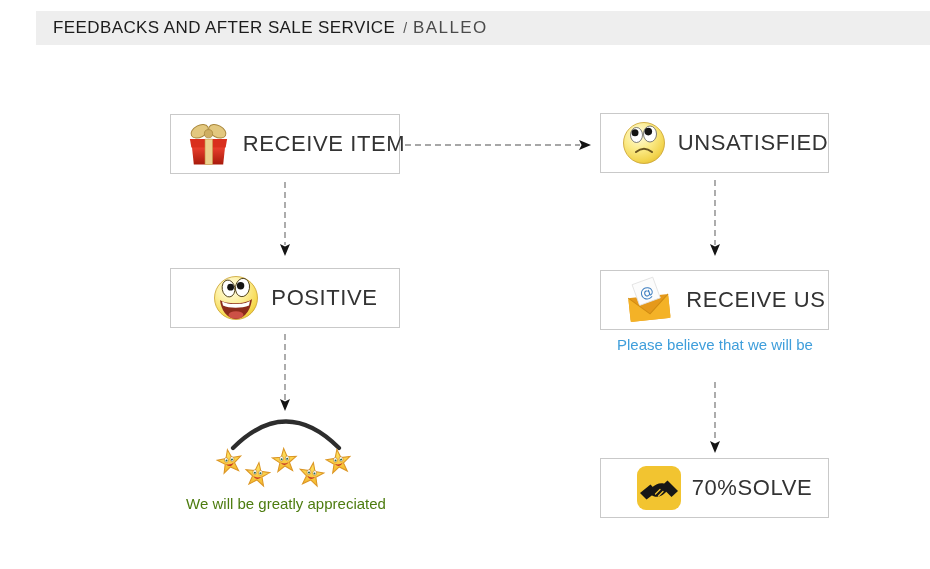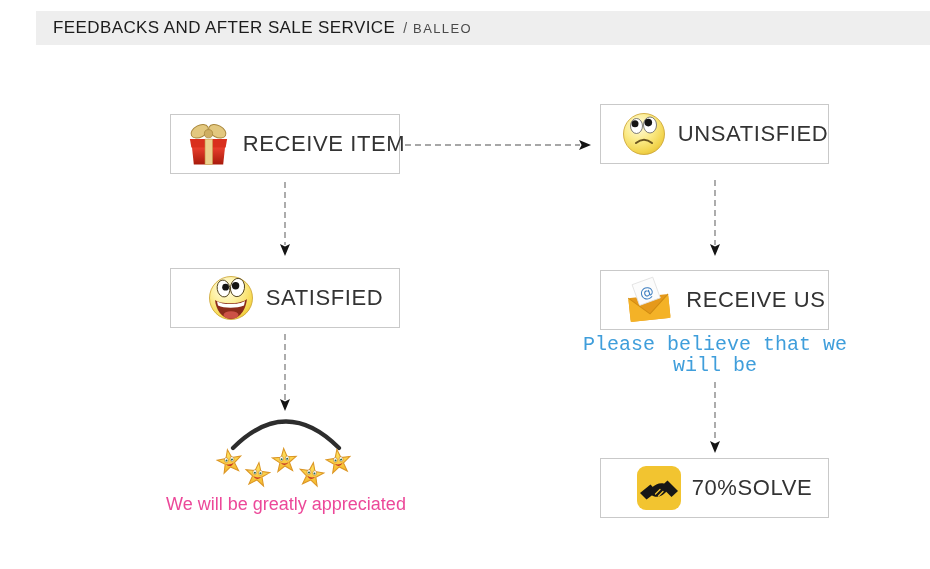--- a/index.html
+++ b/index.html
@@ -7,43 +7,43 @@
   .canvas {
     position:relative; width:930px; height:522px; background:#ffffff;
     font-family:"Liberation Sans","DejaVu Sans",sans-serif; overflow:hidden;margin-left:36px;
   }
   .header-bar {
     position:absolute; left:0; top:11px; width:930px; height:34px;
     background:#eeeeee; display:flex; align-items:center; padding-left:17px;
   }
   .header-title { font-size:17px; color:#1c1c1c; letter-spacing:0.4px; }
   .header-sep { font-size:14px; color:#555555; margin:0 6px 0 8px; }
-  .header-brand { font-size:13px; color:#4a4a4a; letter-spacing:1.4px; }
+  .header-brand { font-size:17px; color:#4a4a4a; letter-spacing:1.4px; }
 
   .flow-box {
     position:absolute; background:#ffffff; border:1px solid #c9c9c9;
     display:flex; align-items:center; justify-content:center; gap:11px;padding-left:20px;
   }
   .box-receive   { left:134px; top:114px; width:230px; height:60px; }
-  .box-unsat     { left:564px; top:104px; width:229px; height:60px; }
+  .box-unsat     { left:564px; top:113px; width:229px; height:60px; }
   .box-satisfied { left:134px; top:268px; width:230px; height:60px; }
   .box-contact   { left:564px; top:270px; width:229px; height:60px; }
   .box-solve     { left:564px; top:458px; width:229px; height:60px; }
   .box-label { font-size:22px; color:#333333; letter-spacing:0.6px; white-space:nowrap; }
   .box-icon { display:inline-flex; flex:0 0 auto; }
 
   .arrow-layer { position:absolute; left:0; top:0; width:930px; height:569px; pointer-events:none; }
 
   .note-blue {
     position:absolute; left:544px; top:334px; width:270px;
-    text-align:center; color:#3f9edb; font-size:20px; line-height:21px;font-family:Liberation Mono, monospace;
+    text-align:center; color:#3f9edb; font-size:15px; line-height:21px;
   }
   .note-bottom {
     position:absolute; left:115px; top:494px; width:270px;
-    text-align:center; color:#ec4899; font-size:18px; line-height:20px;
+    text-align:center; color:#4d7c0f; font-size:15px; line-height:20px;
   }
   .arc-wrap { position:absolute; left:188px; top:415px; }
   .star { position:absolute; width:27px; height:27px; }
   .star-1 { left:180px; top:448px; transform:rotate(-10deg); }
   .star-2 { left:208px; top:461px; transform:rotate(7deg); }
   .star-3 { left:235px; top:447px; transform:rotate(-4deg); }
   .star-4 { left:262px; top:461px; transform:rotate(9deg); }
   .star-5 { left:289px; top:448px; transform:rotate(-8deg); }
   svg { display:block; }
   svg text { font-family:"DejaVu Sans",sans-serif; }
@@ -138,21 +138,21 @@
         <circle cx="24" cy="24" r="21.5" fill="url(#g-happy)" stroke="#c9a02b" stroke-width="0.8"></circle>
         <ellipse cx="16.5" cy="14.5" rx="6.3" ry="8.5" fill="#ffffff" stroke="#4a3b12" stroke-width="0.9" transform="rotate(-10 16.5 14.5)"></ellipse>
         <ellipse cx="30.5" cy="13.5" rx="7" ry="9.2" fill="#ffffff" stroke="#4a3b12" stroke-width="0.9" transform="rotate(9 30.5 13.5)"></ellipse>
         <circle cx="18.6" cy="13.2" r="3.4" fill="#141414"></circle>
         <circle cx="28.6" cy="11.8" r="3.7" fill="#141414"></circle>
         <path d="M8,26 C14,30.5 34,30.5 40,25 C38,40 30,45 23,45 C15,44 9,36 8,26 Z" fill="#8b2b1b"></path>
         <path d="M10,27.5 C16,31 32,31 38,27 L37,31.5 C30,34.5 17,34.5 11,31.5 Z" fill="#ffffff"></path>
         <ellipse cx="24" cy="41" rx="7.5" ry="3.8" fill="#cc5146"></ellipse>
       </svg>
     </span>
-    <span class="box-label">SATISFIED</span>
+    <span class="box-label">POSITIVE</span>
   </div>
 
   <div class="flow-box box-contact">
     <span class="box-icon">
       <svg width="52" height="48" viewBox="0 0 52 48">
         <g transform="rotate(-6 26 28)">
           <rect x="6" y="20" width="40" height="24" rx="2" fill="#e5991b"></rect>
           <g transform="rotate(-14 25 17)">
             <rect x="14" y="4" width="22" height="22" fill="#fcfcfc" stroke="#e0e0e0" stroke-width="0.8"></rect>
             <text x="18" y="21" font-size="14" fill="#3f7fc1">@</text>

